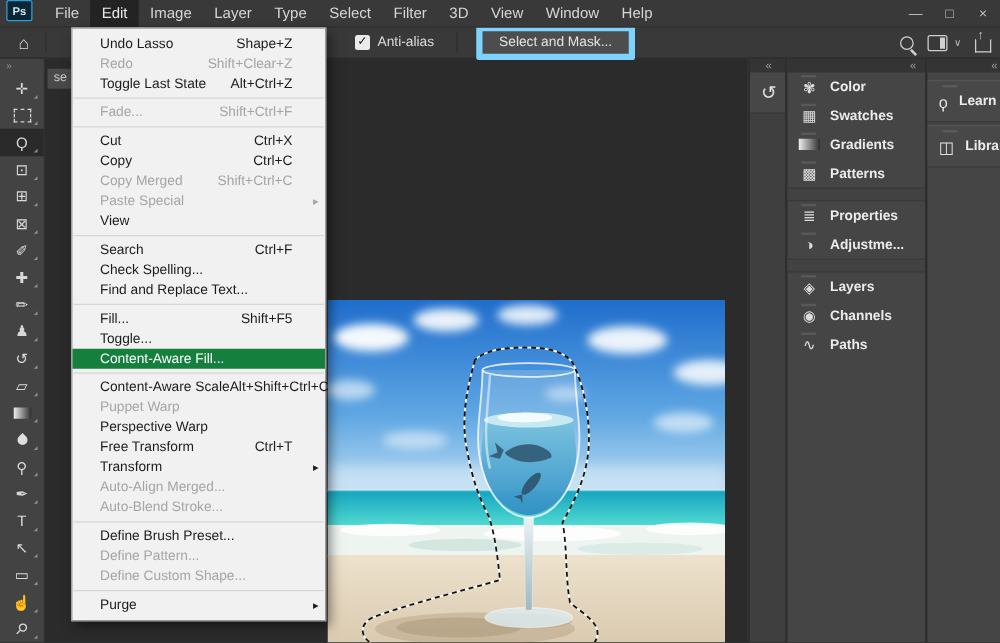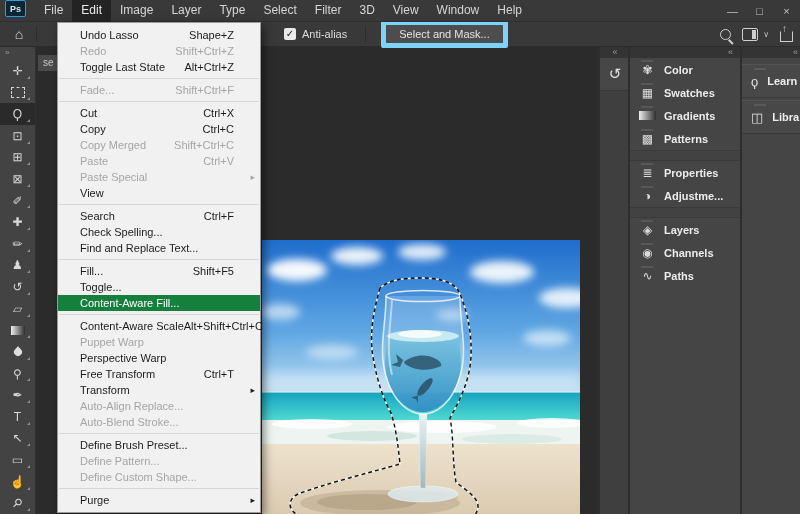--- a/index.html
+++ b/index.html
@@ -350,21 +350,21 @@
 <div class="menu-panel">
 
     <div class="menu-row">
       <span class="lbl">Undo Lasso</span>
       <span class="sc">Shape+Z</span>
       <span class="sub" style="visibility: hidden;">▸</span>
     </div>
 
     <div class="menu-row disabled">
       <span class="lbl">Redo</span>
-      <span class="sc">Shift+Ctrl+Z</span>
+      <span class="sc">Shift+Clear+Z</span>
       <span class="sub" style="visibility: hidden;">▸</span>
     </div>
 
     <div class="menu-row">
       <span class="lbl">Toggle Last State</span>
       <span class="sc">Alt+Ctrl+Z</span>
       <span class="sub" style="visibility: hidden;">▸</span>
     </div>
 
     <div class="menu-row separator">
@@ -396,25 +396,20 @@
       <span class="sc">Ctrl+C</span>
       <span class="sub" style="visibility: hidden;">▸</span>
     </div>
 
     <div class="menu-row disabled">
       <span class="lbl">Copy Merged</span>
       <span class="sc">Shift+Ctrl+C</span>
       <span class="sub" style="visibility: hidden;">▸</span>
     </div>
 
-    <div class="menu-row disabled">
-      <span class="lbl">Paste</span>
-      <span class="sc">Ctrl+V</span>
-      <span class="sub" style="visibility: hidden;">▸</span>
-    </div>
 
     <div class="menu-row disabled">
       <span class="lbl">Paste Special</span>
       <span class="sc"></span>
       <span class="sub">▸</span>
     </div>
 
     <div class="menu-row">
       <span class="lbl">View</span>
       <span class="sc"></span>
@@ -499,21 +494,21 @@
       <span class="sub" style="visibility: hidden;">▸</span>
     </div>
 
     <div class="menu-row">
       <span class="lbl">Transform</span>
       <span class="sc"></span>
       <span class="sub">▸</span>
     </div>
 
     <div class="menu-row disabled">
-      <span class="lbl">Auto-Align Replace...</span>
+      <span class="lbl">Auto-Align Merged...</span>
       <span class="sc"></span>
       <span class="sub" style="visibility: hidden;">▸</span>
     </div>
 
     <div class="menu-row disabled">
       <span class="lbl">Auto-Blend Stroke...</span>
       <span class="sc"></span>
       <span class="sub" style="visibility: hidden;">▸</span>
     </div>
 

